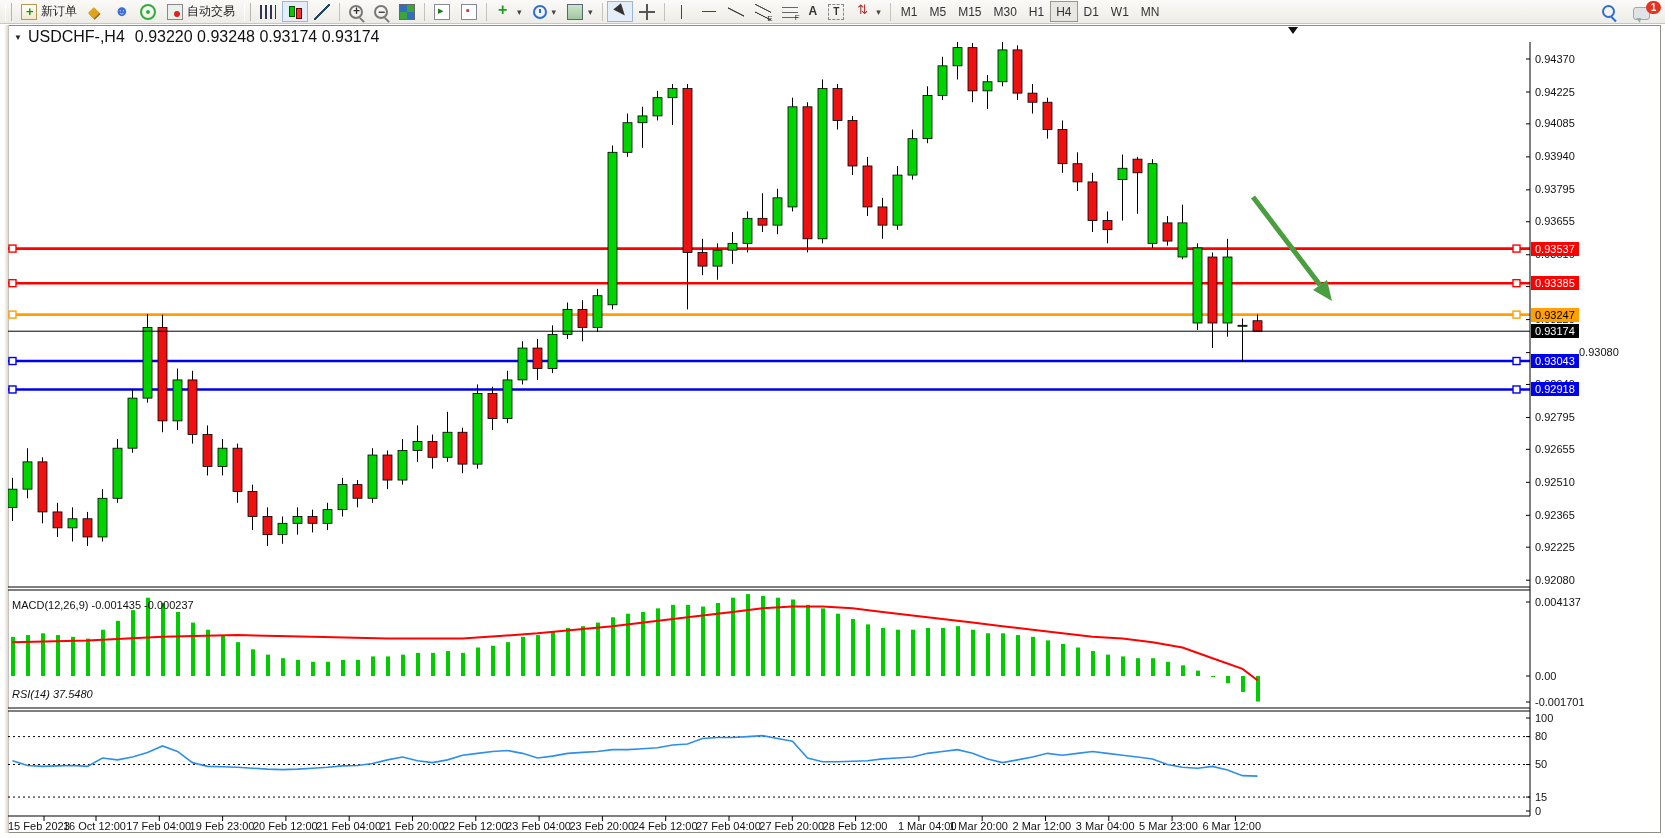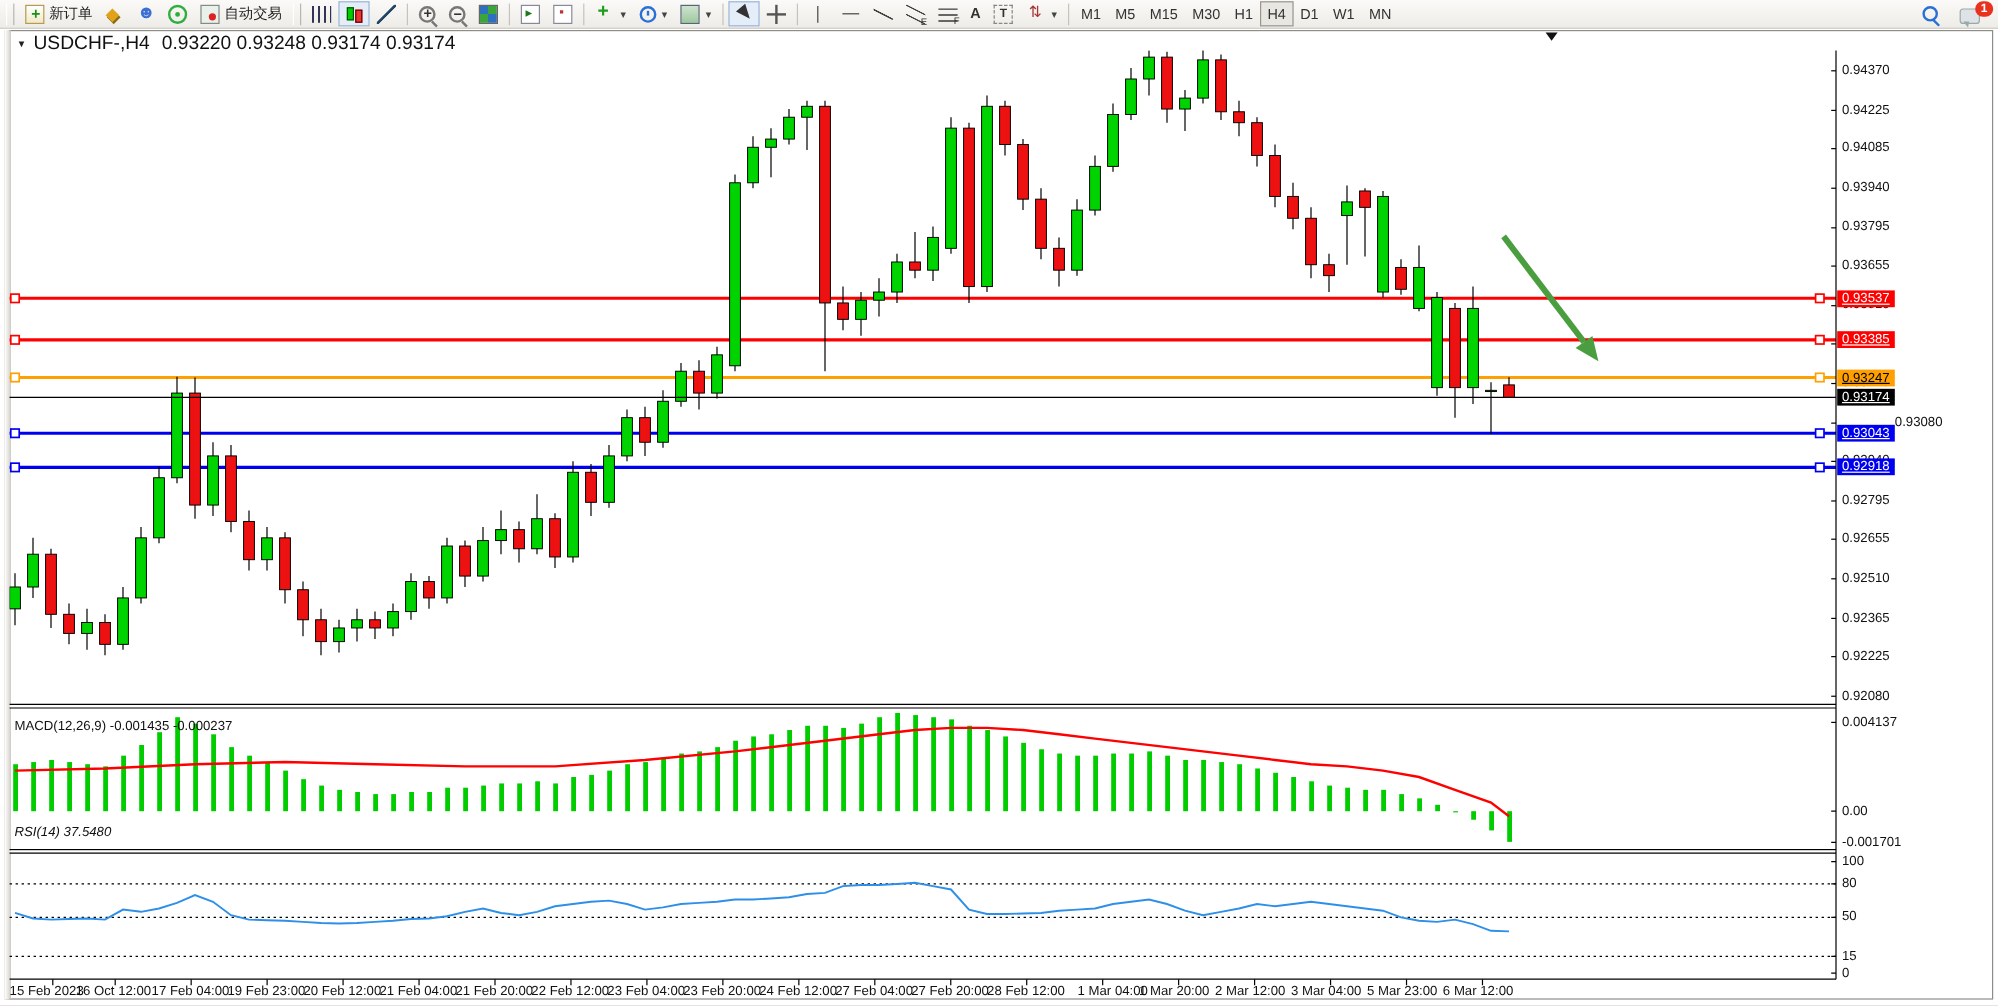--- a/index.html
+++ b/index.html
@@ -65,21 +65,21 @@
          font-size:10px;font-weight:bold;text-align:center;line-height:13px;padding:0 1px;z-index:50;}
   
   .chart-bg{position:absolute;left:4px;top:25px;width:1657px;height:808px;background:#fff;border:1px solid #8f8d88;box-sizing:border-box;z-index:1;}
   .lgrip{position:absolute;left:4px;top:25px;width:4px;height:808px;border-right:1px solid #c6c3bd;background:linear-gradient(90deg,#fff,#dcd9d2);z-index:3;}
   #cv{position:absolute;left:0;top:0;z-index:5;}
   .chart-title{position:absolute;left:14px;top:28px;z-index:10;font-size:16px;color:#111;}
   .chart-title .tri::after{content:"▼";font-size:8px;color:#222;margin-right:6px;vertical-align:2px;}
   .chart-title b{font-weight:normal;margin-right:10px;}
   .ind-label{position:absolute;z-index:10;font-size:11px;color:#111;}
   .axis-label{position:absolute;left:1535px;z-index:10;font-size:11px;color:#111;white-space:nowrap;}
-  .price-flag{position:absolute;left:1531px;z-index:11;font-size:11px;height:14px;line-height:14px;padding:0 4px;white-space:nowrap;text-decoration:underline;}
+  .price-flag{position:absolute;left:1531px;z-index:11;font-size:11px;height:14px;line-height:14px;padding:0 4px;white-space:nowrap;}
   .t-label{position:absolute;z-index:10;font-size:11px;color:#111;white-space:nowrap;top:820px;}
   .shift-tri{position:absolute;left:1288px;top:27px;z-index:10;width:0;height:0;border-left:5px solid transparent;border-right:5px solid transparent;border-top:7px solid #111;}
 </style>
 </head>
 <body>
 
 <div class="app">
 
   <div class="toolbar">
     <span class="grip"></span>

